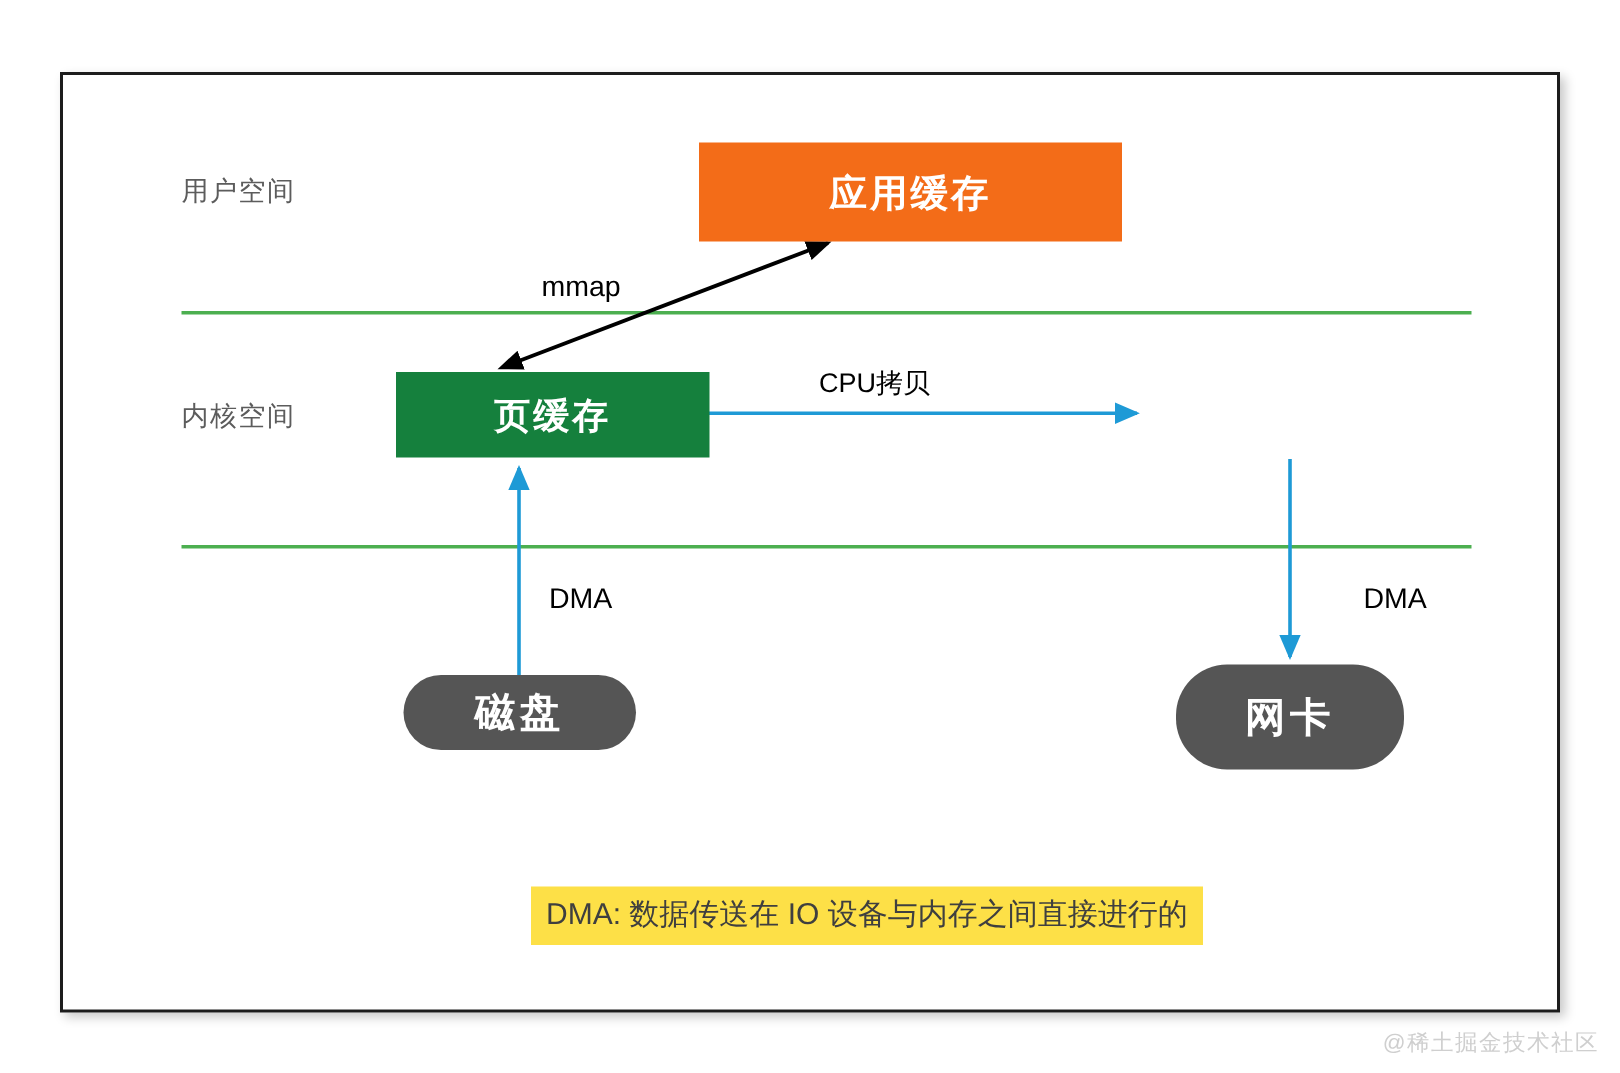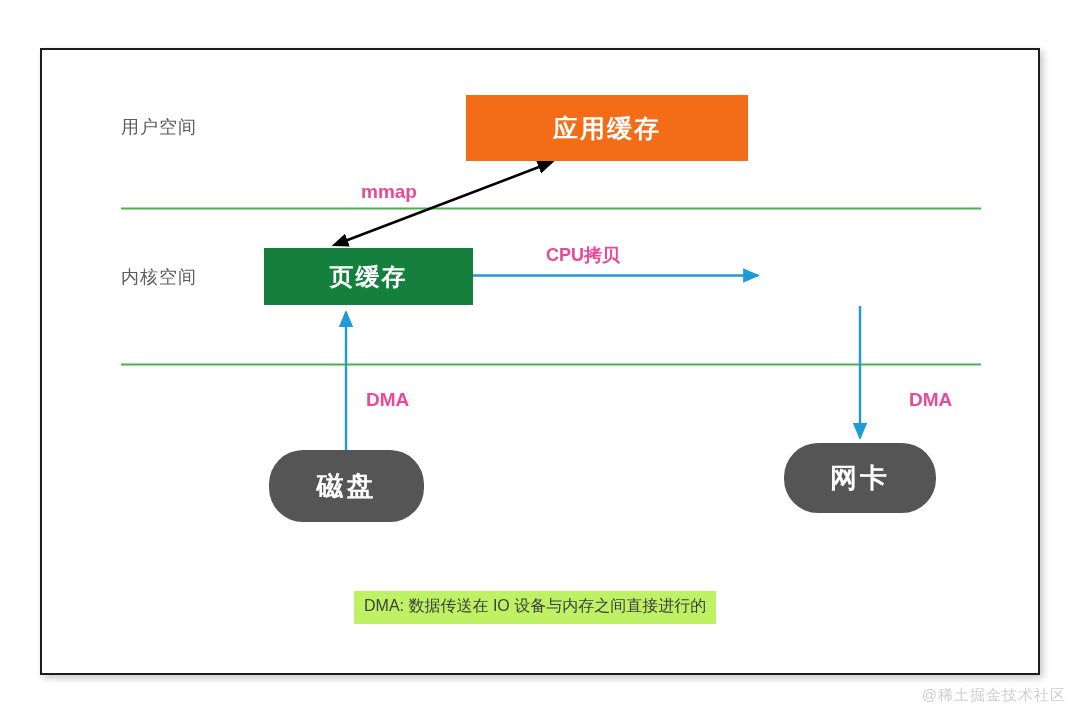--- a/index.html
+++ b/index.html
@@ -99,49 +99,48 @@
     color: #ffffff;
     background: #555555;
     border-radius: 34px;
     font-size: 27px;
     font-weight: bold;
     letter-spacing: 3px;
     white-space: nowrap;
   }
   #node-disk {
     left: 253px; top: 450px;
-    width: 155px; height: 72px; font-family: Liberation Mono, monospace;
+    width: 155px; height: 50px; font-family: Liberation Mono, monospace;
   }
   #node-nic {
     left: 768px; top: 443px;
     width: 152px; height: 70px;
   }
 
   
   .edge-label {
     position: absolute;
-    color: #ec4899;
+    color: #000000;
     font-size: 19px;
     white-space: nowrap;
-    font-weight: bold;
   }
   #edge-label-mmap     { left: 345px; top: 181px; }
   #edge-label-cpu-copy { left: 530px; top: 243px; font-size: 18px; }
   #edge-label-dma-left { left: 350px; top: 389px; }
   #edge-label-dma-right{ left: 893px; top: 389px; }
 
   
   #caption-dma {
     position: absolute;
     left: 338px;
     top: 591px;
     padding: 5px 10px 7px 10px;
-    background: #bef264;
+    background: #fde047;
     color: #3f3f3f;
-    font-size: 16px;
+    font-size: 20px;
     white-space: nowrap;
   }
 
   
   #watermark {
     position: absolute;
     right: 14px;
     bottom: 10px;
     color: #cfcfcf;
     font-size: 15px;

